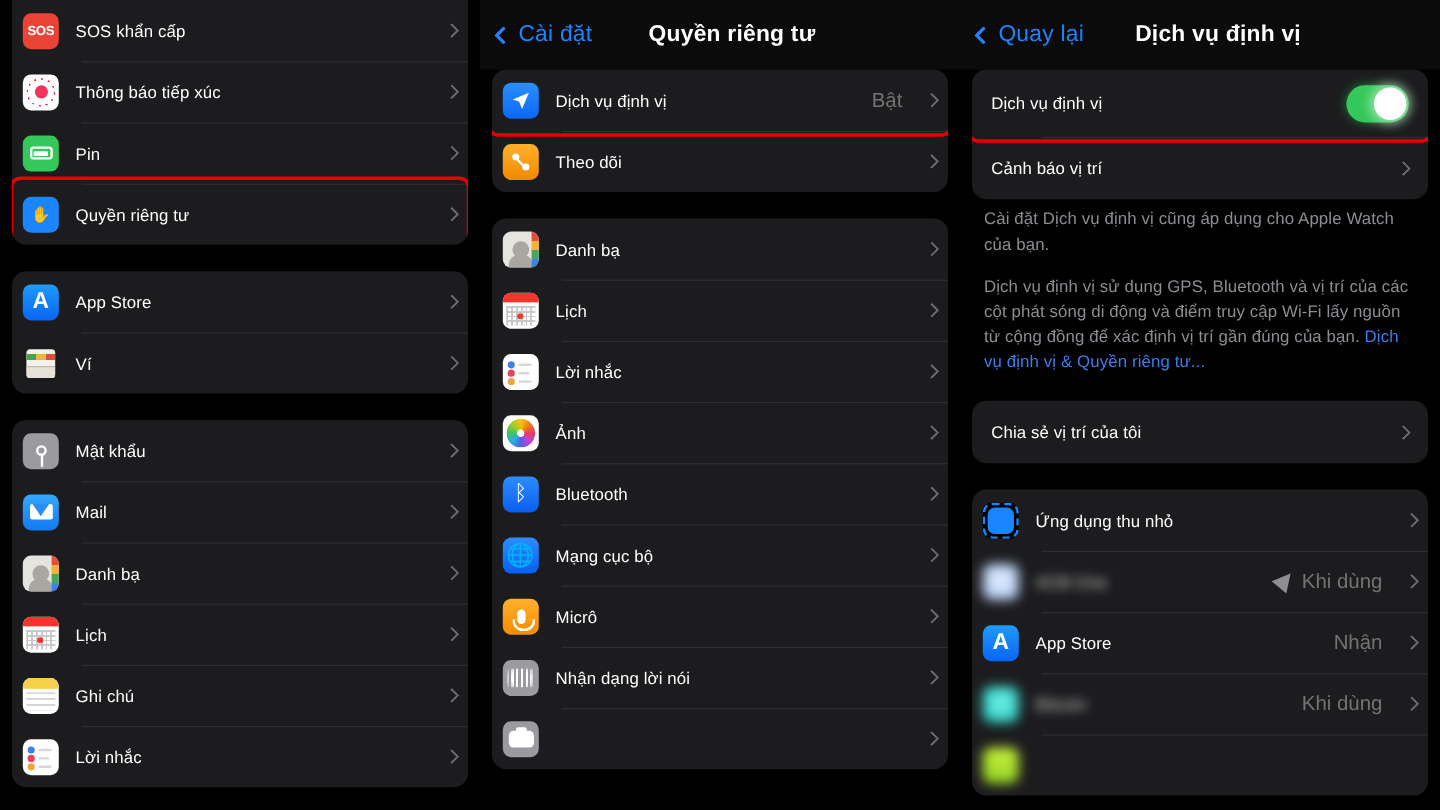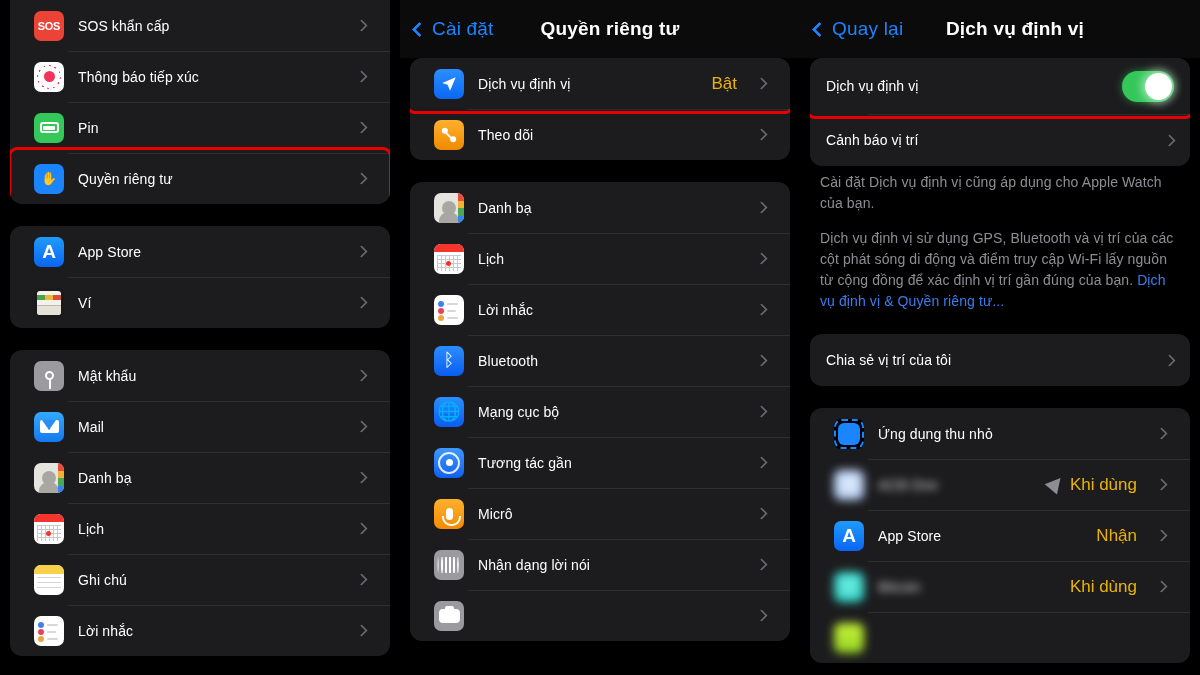--- a/index.html
+++ b/index.html
@@ -40,33 +40,33 @@
   .panel--right .nav-title { padding-left:30px; }
 
   
   .group {
     background:#1c1c1e; border-radius:12px; margin:0 10px 22px 10px;
     overflow:hidden;
   }
   .group.flush { margin-bottom:0; }
   .row {
     display:flex; align-items:center; gap:14px;
-    padding:0 24px; height:51px; position:relative;
+    padding:0 9px; height:51px; position:relative;
   }
   .row + .row::before {
     content:""; position:absolute; left:58px; right:0; top:0;
     height:1px; background:#2e2e30;
   }
   .row-icon {
     width:30px; height:30px; border-radius:7px; flex:0 0 30px;
     display:flex; align-items:center; justify-content:center;
     font-size:13px; color:#fff; overflow:hidden; position:relative;
   }
   .row-label { flex:1; color:#fff; font-size:14px; letter-spacing:.1px; white-space:nowrap; }
-  .row-value { color:#eab308; font-size:17px; white-space:nowrap; margin-right:4px; }
+  .row-value { color:#737373; font-size:17px; white-space:nowrap; margin-right:4px; }
   .chev {
     width:9px; height:9px; flex:0 0 9px;
     border-top:2.5px solid #6a6a6e; border-right:2.5px solid #6a6a6e;
     transform:rotate(45deg); margin-left:2px; border-radius:1px;
   }
   .group-gap { height:22px; }
 
   
   .hl { position:relative; }
   .hl::after {
@@ -347,34 +347,34 @@
             <span class="l" style="top:8px;width:11px;"></span>
           <span class="r" style="top:13px;background:#e8415c;"></span>
             <span class="l" style="top:15px;width:9px;"></span>
           <span class="r" style="top:20px;background:#f2a33c;"></span>
             <span class="l" style="top:22px;width:11px;"></span>
         </span>
         <span class="row-label">Lời nhắc</span>
         <span class="chev"></span>
       </div>
       <div class="row">
+        <span class="row-icon ic-photos">
+            <span class="flower"></span>
+          </span>
+        <span class="row-label">Ảnh</span>
+        <span class="chev"></span>
+      </div>
+      <div class="row">
         <span class="row-icon ic-bluetooth">ᛒ</span>
         <span class="row-label">Bluetooth</span>
         <span class="chev"></span>
       </div>
       <div class="row">
         <span class="row-icon ic-network">🌐</span>
         <span class="row-label">Mạng cục bộ</span>
-        <span class="chev"></span>
-      </div>
-      <div class="row">
-        <span class="row-icon ic-nearby">
-            <span class="rings"></span>
-          </span>
-        <span class="row-label">Tương tác gần</span>
         <span class="chev"></span>
       </div>
       <div class="row">
         <span class="row-icon ic-mic">
             <span class="m"></span>
           </span>
         <span class="row-label">Micrô</span>
         <span class="chev"></span>
       </div>
       <div class="row">

